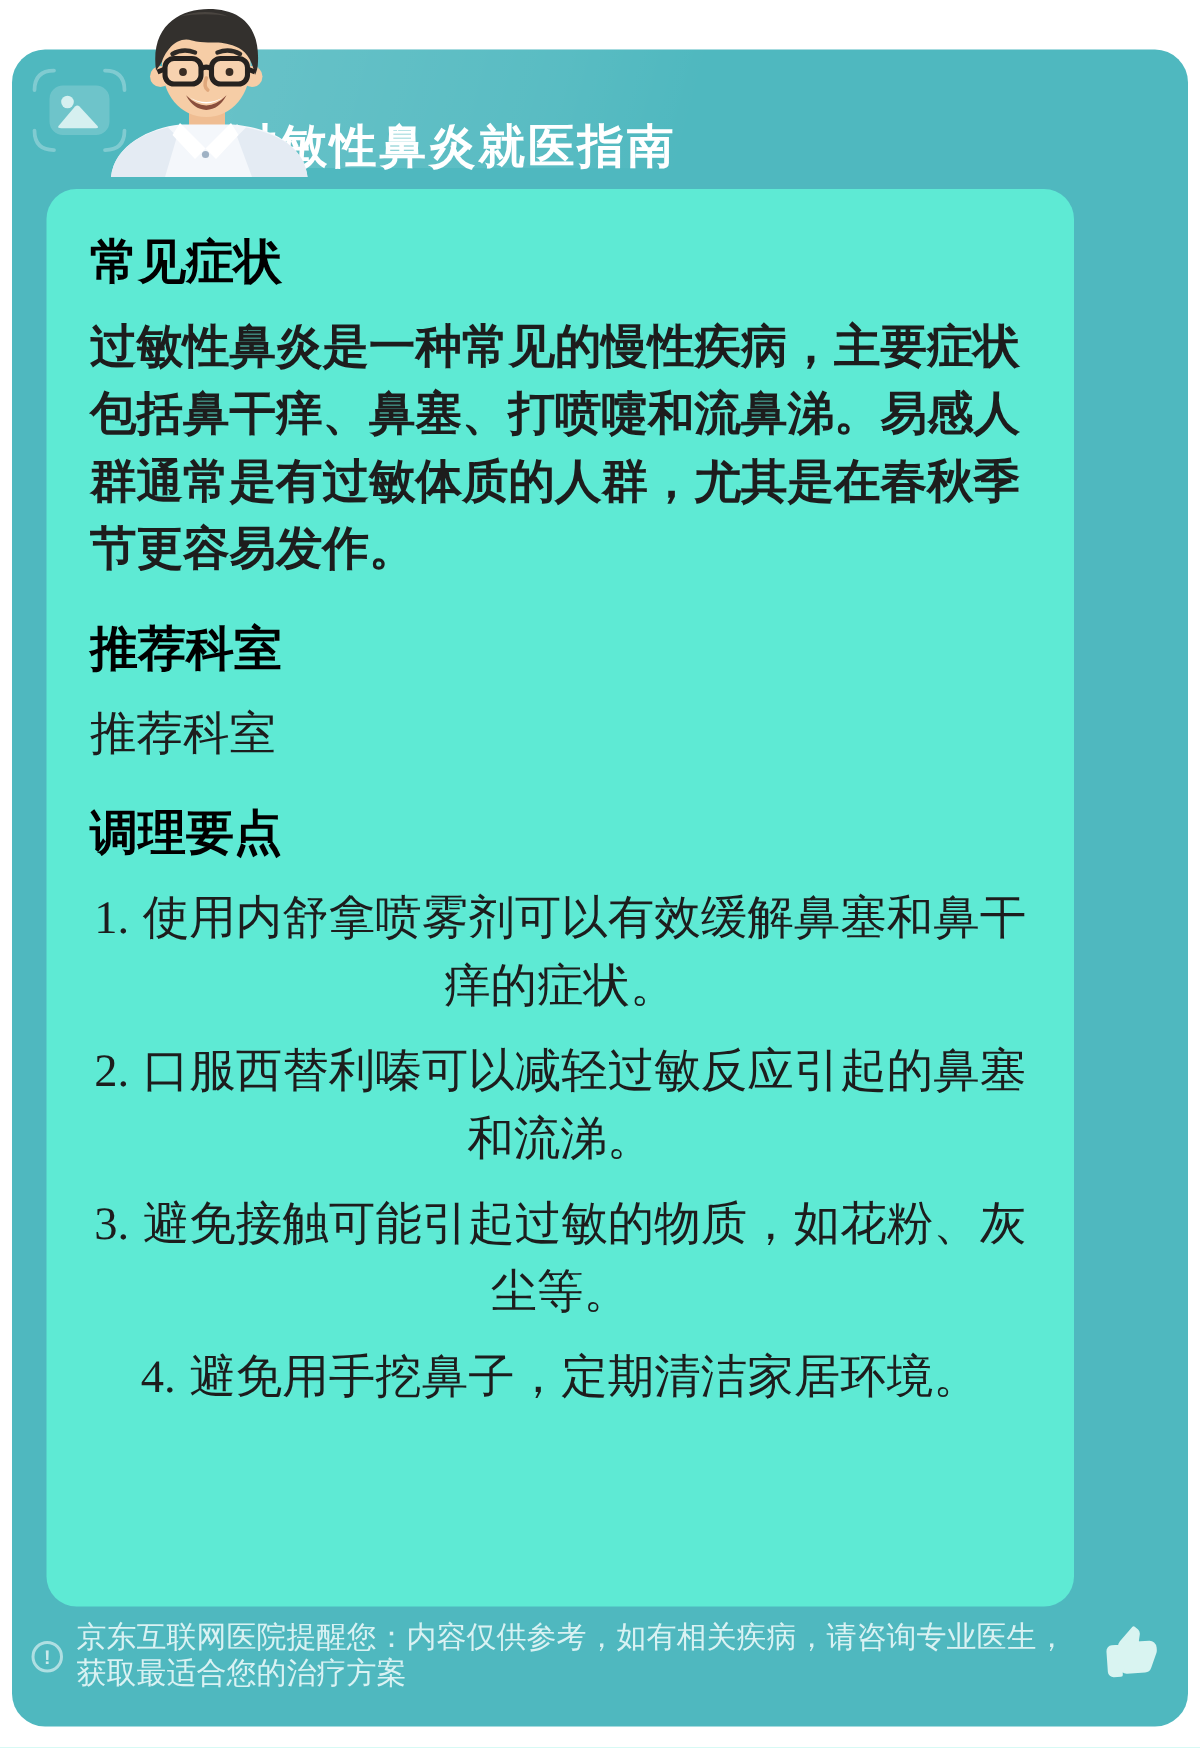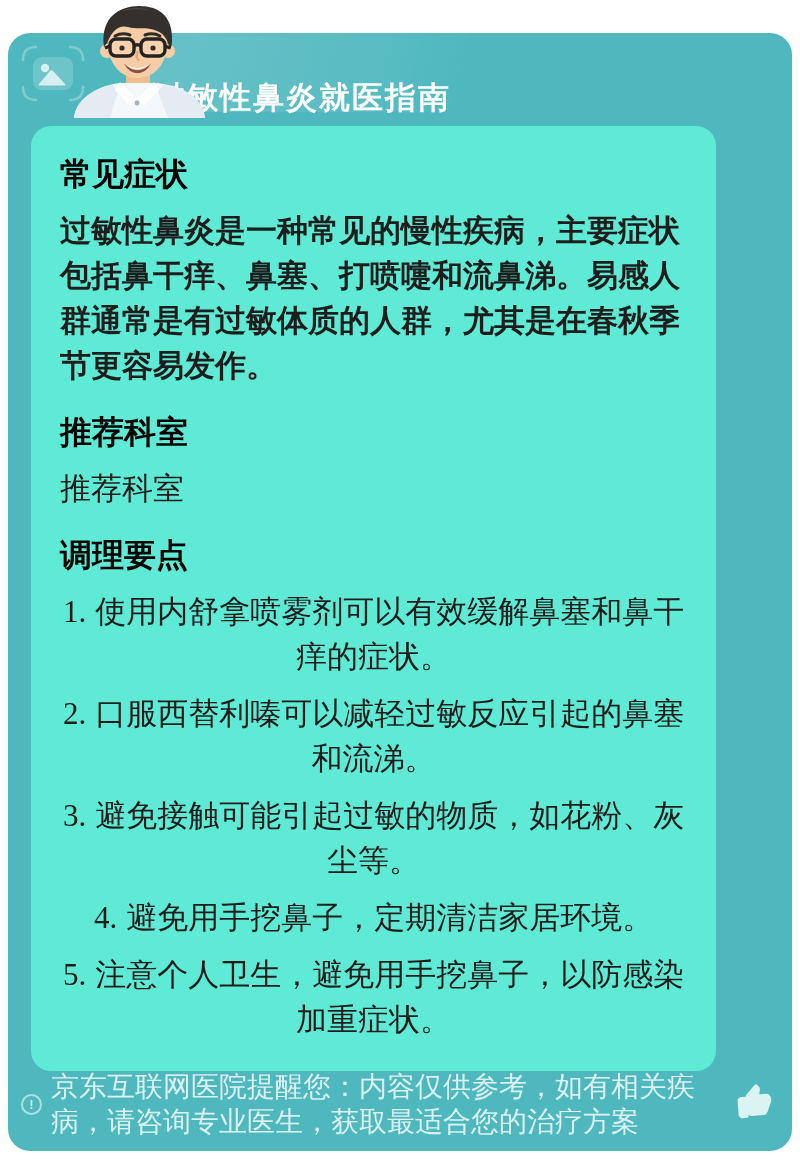--- a/index.html
+++ b/index.html
@@ -32,21 +32,21 @@
   .dept-text { font-size:31px; line-height:45px; color:#1d1d1d; margin:0 0 6px; }
   .tip { font-size:31px; line-height:45px; color:#1d1d1d; margin:0 0 12px;text-align:center; }
   .tip .tip-num { font-family:"Liberation Serif", serif; margin-right:9px; }
 
   
   .footer { position:absolute; left:0; bottom:0; width:100%; height:94px;
             display:flex; align-items:center; padding:0 18px 0 13px; }
   .info-icon { width:21px; height:21px; border:2px solid rgba(255,255,255,0.55); border-radius:50%;
                color:rgba(255,255,255,0.7); font-size:13px; line-height:17px; text-align:center;
                flex:0 0 auto; margin-right:9px; font-weight:bold; }
-  .disclaimer { width:666px; font-size:28px; line-height:35px; color:#daf2f3; }
+  .disclaimer { width:666px; font-size:20px; line-height:24px; color:#daf2f3; }
   .like-icon { margin-left:auto; flex:0 0 auto; transform:rotate(-4deg); margin-top:-6px; }
 </style>
 </head>
 <body>
 
 <div class="shell">
 
   <div class="sheen"></div>
 
   <svg class="badge-brackets" width="64" height="57" viewBox="0 0 64 57">
@@ -114,21 +114,20 @@
 
     <h2 class="section-heading">推荐科室</h2>
     <p class="dept-text">推荐科室</p>
 
     <h2 class="section-heading">调理要点</h2>
 
     <p class="tip"><span class="tip-num">1.</span><span>使用内舒拿喷雾剂可以有效缓解鼻塞和鼻干痒的症状。</span></p>
     <p class="tip"><span class="tip-num">2.</span><span>口服西替利嗪可以减轻过敏反应引起的鼻塞和流涕。</span></p>
     <p class="tip"><span class="tip-num">3.</span><span>避免接触可能引起过敏的物质，如花粉、灰尘等。</span></p>
     <p class="tip"><span class="tip-num">4.</span><span>避免用手挖鼻子，定期清洁家居环境。</span></p>
-    <p class="tip"><span class="tip-num">5.</span><span>注意个人卫生，避免用手挖鼻子，以防感染加重症状。</span></p>
   </div>
 
   <div class="footer">
     <div class="info-icon">!</div>
     <div class="disclaimer">京东互联网医院提醒您：内容仅供参考，如有相关疾病，请咨询专业医生，获取最适合您的治疗方案</div>
     <svg class="like-icon" width="40" height="40" viewBox="0 0 24 24">
       <path fill="#d9f4f1" stroke="#d9f4f1" stroke-width="1.6" stroke-linejoin="round" d="M4.5 21h2.8V9.8H4.5c-.8 0-1.5.7-1.5 1.5v8.2c0 .8.7 1.5 1.5 1.5zM21.5 11c0-1.1-.9-2-2-2h-5.1l.8-3.7.03-.32c0-.41-.17-.79-.44-1.06l-1.06-1.05-5.3 5.32c-.37.36-.59.86-.59 1.41v8.4c0 1.1.9 2 2 2h7.2c.83 0 1.54-.5 1.84-1.22l2.52-5.88c.09-.23.14-.47.14-.73V11z"></path>
     </svg>
   </div>
 

